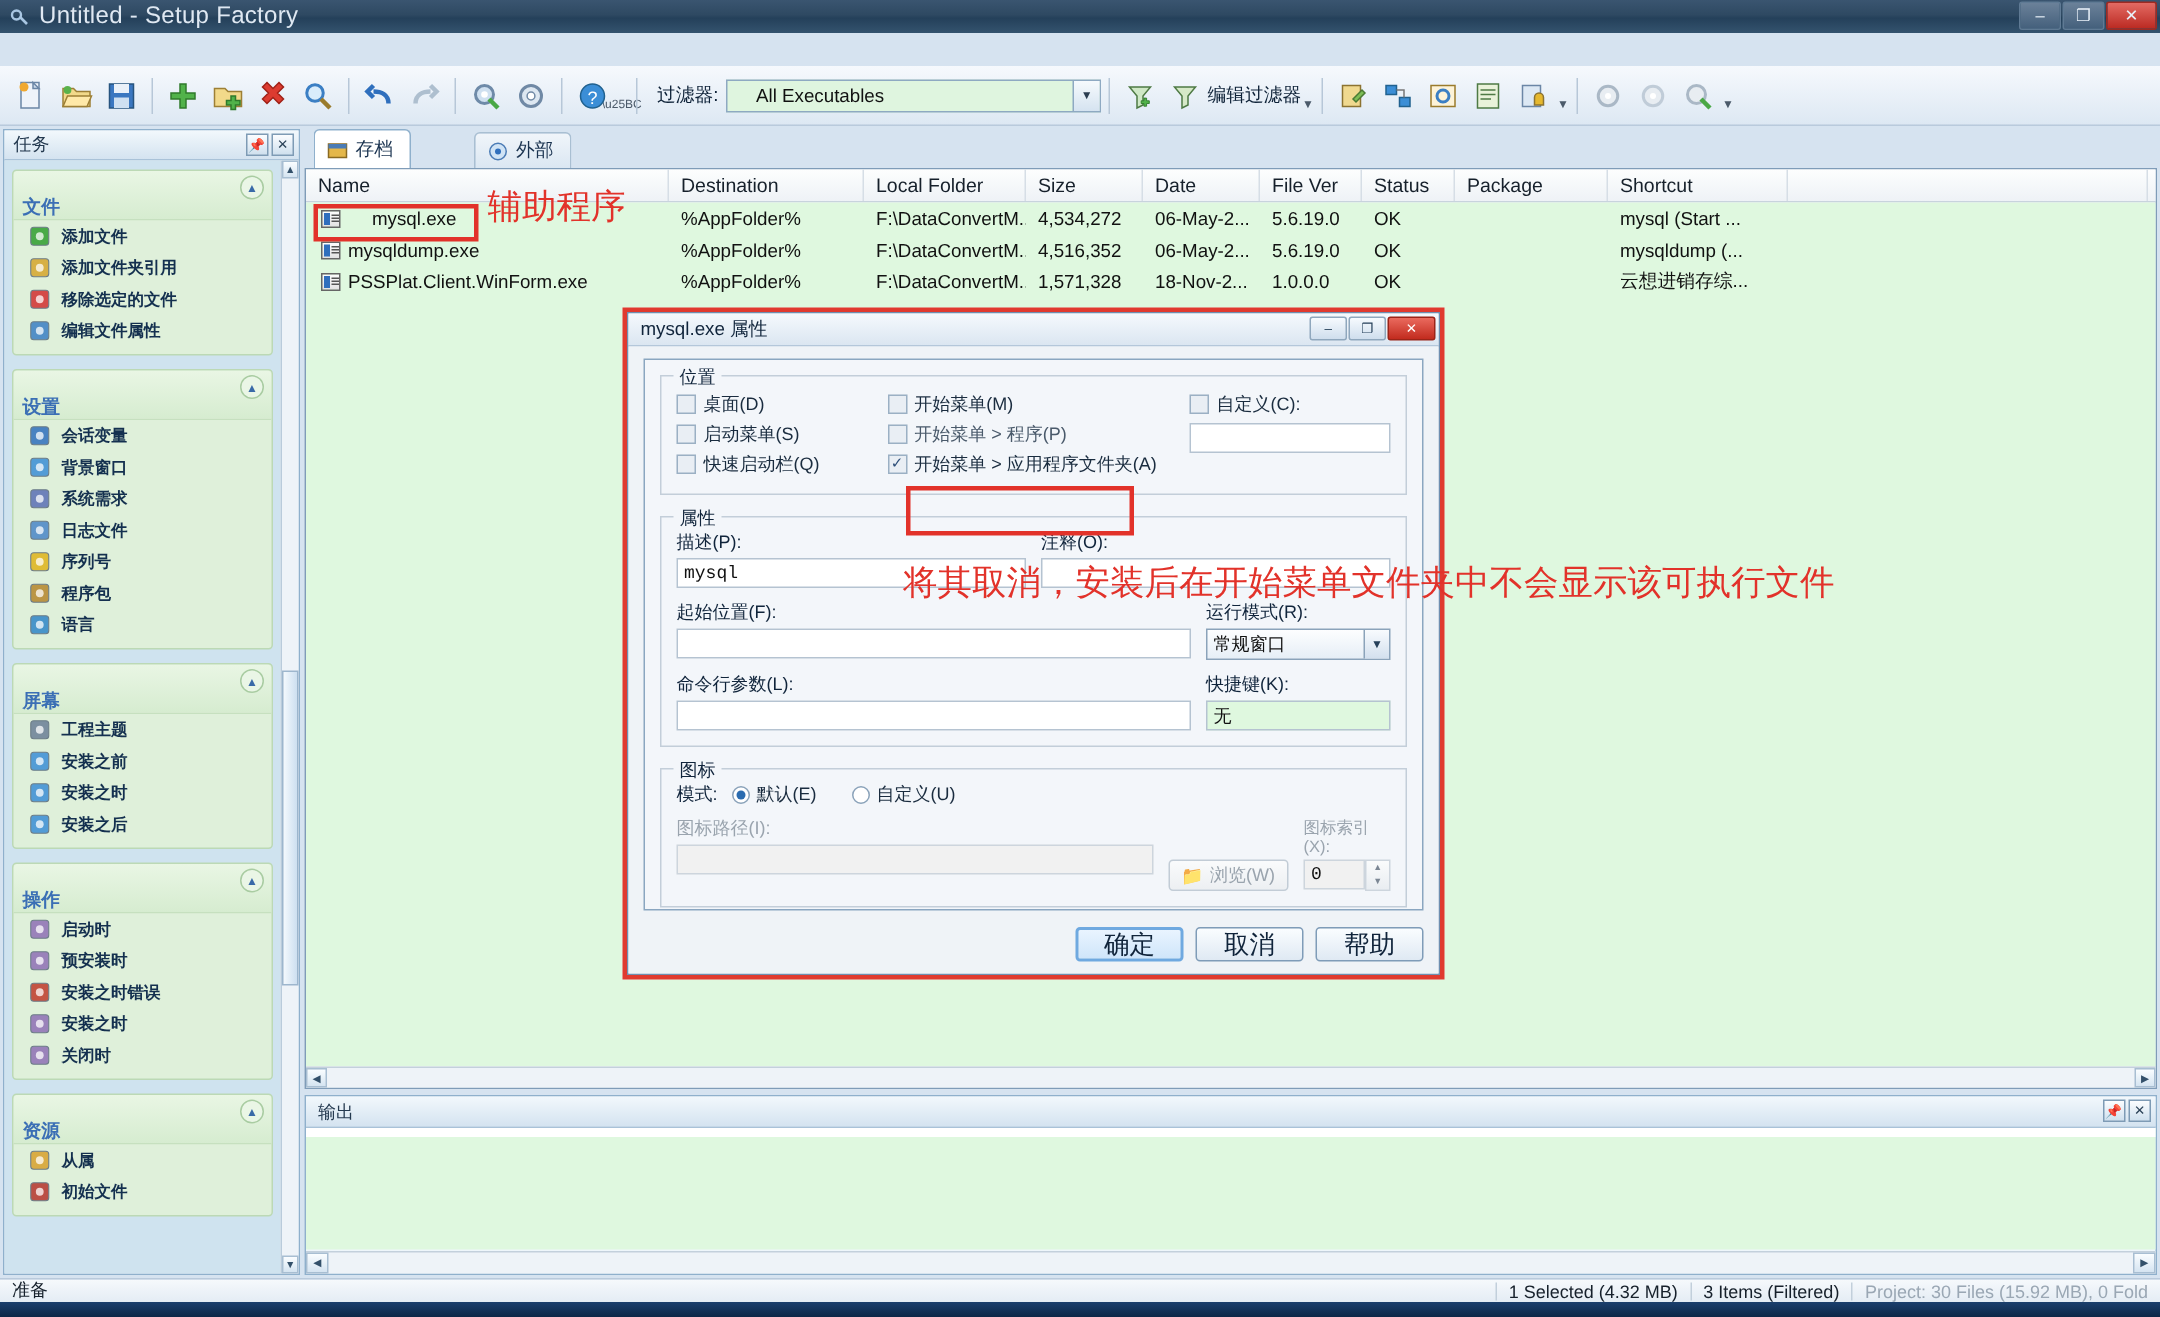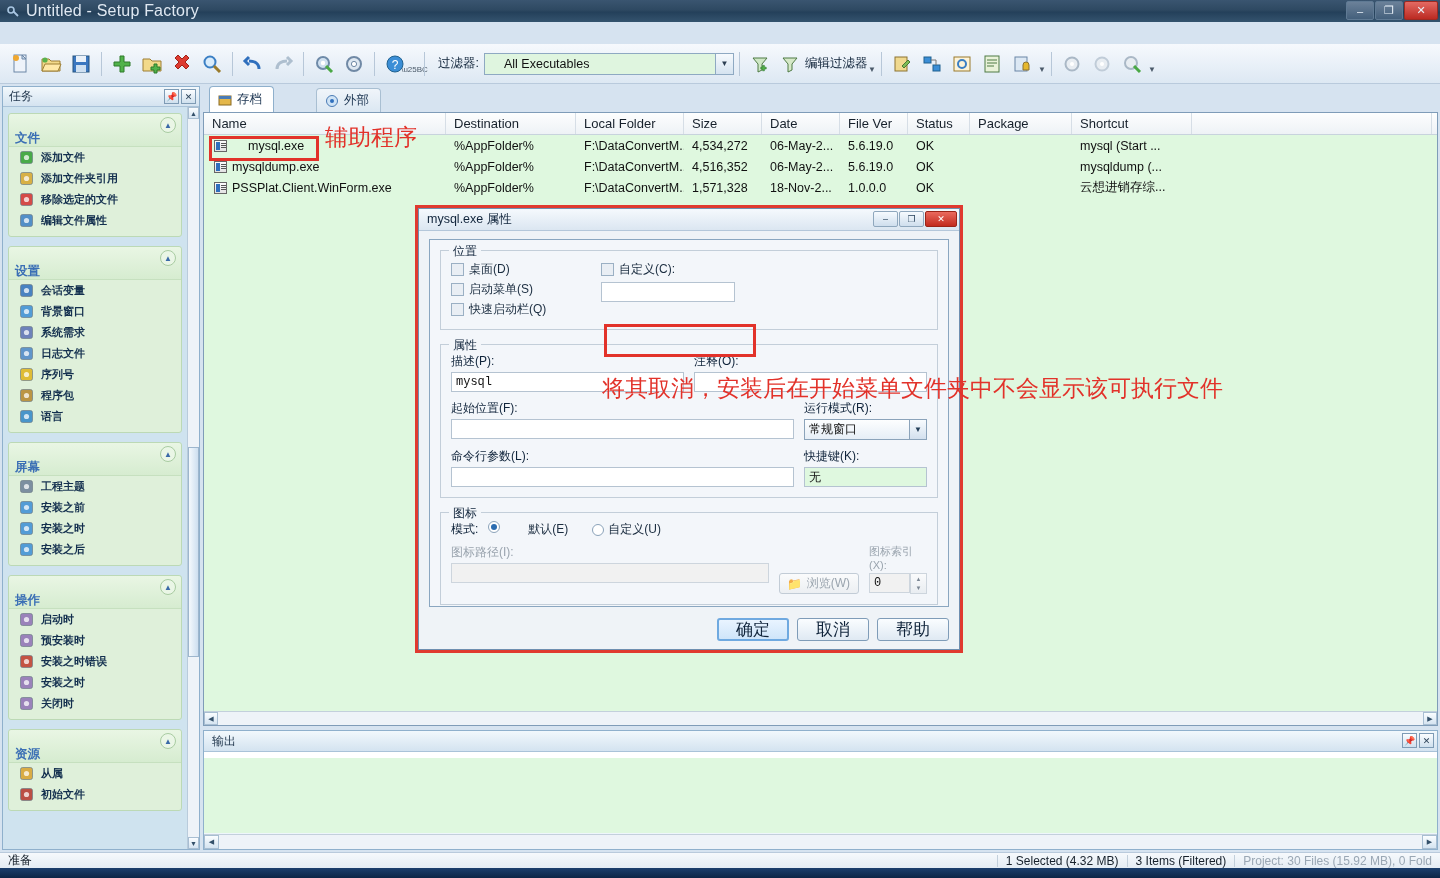--- a/index.html
+++ b/index.html
@@ -788,20 +788,34 @@
               </div>
               <div class="ckrow">
                 <span class="ck"></span>
                 <span class="cklbl">启动菜单(S)</span>
               </div>
               <div class="ckrow">
                 <span class="ck"></span>
                 <span class="cklbl">快速启动栏(Q)</span>
               </div>
             </div>
+            <div style="width:215px;">
+              <div class="ckrow">
+                <span class="ck"></span>
+                <span class="cklbl">开始菜单(M)</span>
+              </div>
+              <div class="ckrow">
+                <span class="ck"></span>
+                <span class="cklbl dim">开始菜单 &gt; 程序(P)</span>
+              </div>
+              <div class="ckrow">
+                <span class="ck checked">✓</span>
+                <span class="cklbl">开始菜单 &gt; 应用程序文件夹(A)</span>
+              </div>
+            </div>
             <div style="flex:1;">
               <div class="ckrow">
                 <span class="ck"></span>
                 <span class="cklbl">自定义(C):</span>
               </div>
               <div class="finput" style="margin-top:3px;width:134px;"></div>
             </div>
           </div>
         </div>
 
@@ -839,21 +853,21 @@
               <div class="flabel">快捷键(K):</div>
               <div class="finput green">无</div>
             </div>
           </div>
         </div>
 
         <div class="fieldset" style="margin-top:14px;">
           <span class="legend">图标</span>
           <div style="display:flex;align-items:center;gap:10px;">
             <span class="flabel" style="margin:0;">模式:</span>
-            <div style="display:flex;align-items:flex-start;gap:24px;">
+            <div style="display:flex;align-items:center;">
               <span class="radio sel"></span>
               <span class="cklbl">默认(E)</span>
             </div>
             <div style="display:flex;align-items:center;margin-left:14px;">
               <span class="radio"></span>
               <span class="cklbl">自定义(U)</span>
             </div>
           </div>
           <div style="display:flex;gap:10px;margin-top:6px;">
             <div style="flex:1;">

